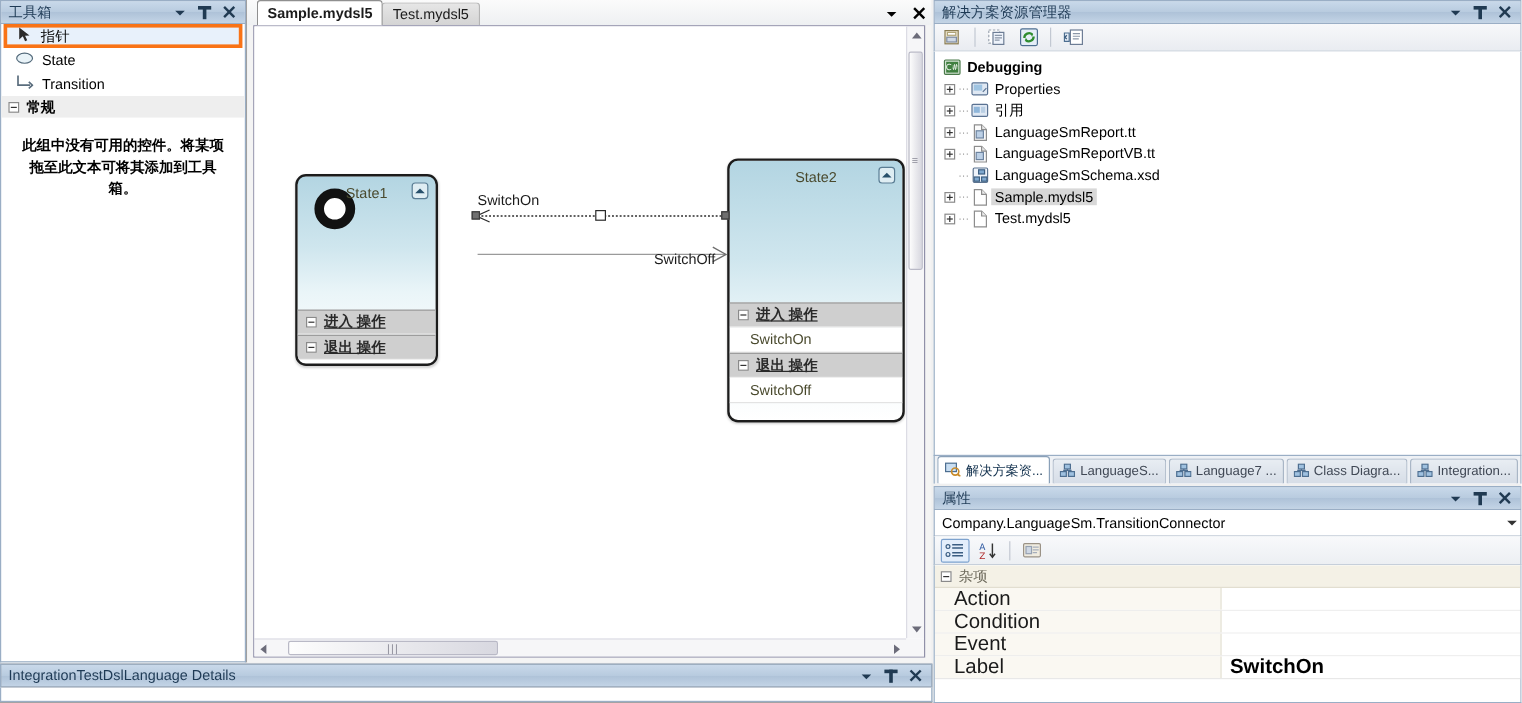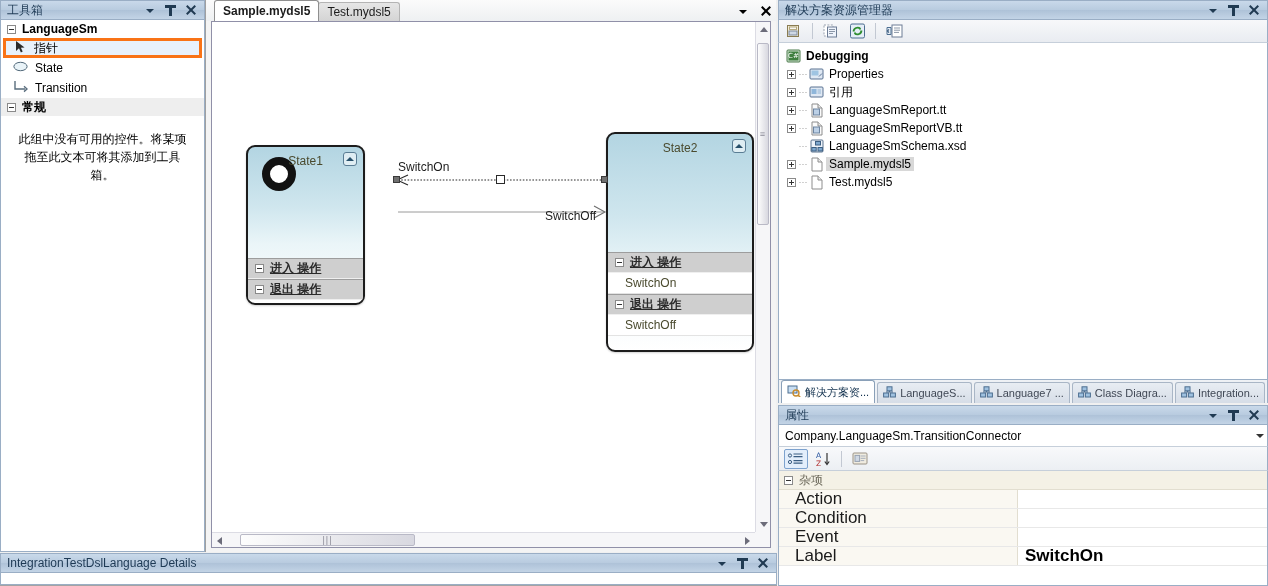--- a/index.html
+++ b/index.html
@@ -59,21 +59,21 @@
   .expander {
     width: 9px; height: 9px; border: 1px solid #8a8a8a; background: #fff;
     position: relative; flex: none;
   }
   .expander::before { content: ""; position: absolute; left: 1px; top: 3px; width: 5px; height: 1px; background: #333; }
   .tb-item {
     display: flex; align-items: center; gap: 7px;
     height: 20px; padding-left: 12px; cursor: pointer; font-size: 12px;
   }
   .tb-item.sel { background: #e8f1fb; border: 3px solid #f97316; margin: 0 2px; padding-left: 9px; }
-  .tb-note { padding: 14px 14px 0 14px; font-size: 12px; line-height: 18px; text-align: center; color: #000; }
+  .tb-note { padding: 14px 14px 0 14px; font-size: 12px; line-height: 18px; text-align: center; color: #000; font-weight: bold; }
 
   
   #doc { position: absolute; left: 206px; top: 0; width: 570px; height: 552px; background: #f4f4f4; }
   #tabstrip { height: 21px; display: flex; align-items: flex-end; position: relative;
               background: linear-gradient(to bottom,#fbfbfb,#eef0f2); padding-left: 8px; }
   .dtab {
     height: 19px; display: flex; align-items: center; padding: 0 8px;
     font-size: 12px; border: 1px solid #b4b4b4; border-bottom: none;
     border-radius: 3px 3px 0 0; margin-right: -1px; cursor: pointer;
     background: linear-gradient(to bottom,#e6e6e6,#d4d4d4); color: #1b1b1b;
@@ -198,24 +198,20 @@
     <div class="panel-title">
       <span class="ttl">工具箱</span>
       <span class="chrome-btns">
         <span class="cbtn dd"></span>
         <span class="cbtn pin"></span>
         <span class="cbtn close"></span>
       </span>
     </div>
     <div class="tb-body">
 
-      <div class="tb-group">
-        <span class="expander"></span>
-        <span>LanguageSm</span>
-      </div>
 
       <div class="tb-item sel">
         <span>
           <svg width="12" height="14" viewBox="0 0 12 14">
               <path d="M1 1 L1 11 L4 8.3 L5.9 12.4 L7.7 11.6 L5.9 7.7 L9.6 7.5 Z" fill="#2b2b2b"></path>
             </svg>
         </span>
         <span>指针</span>
       </div>
 

